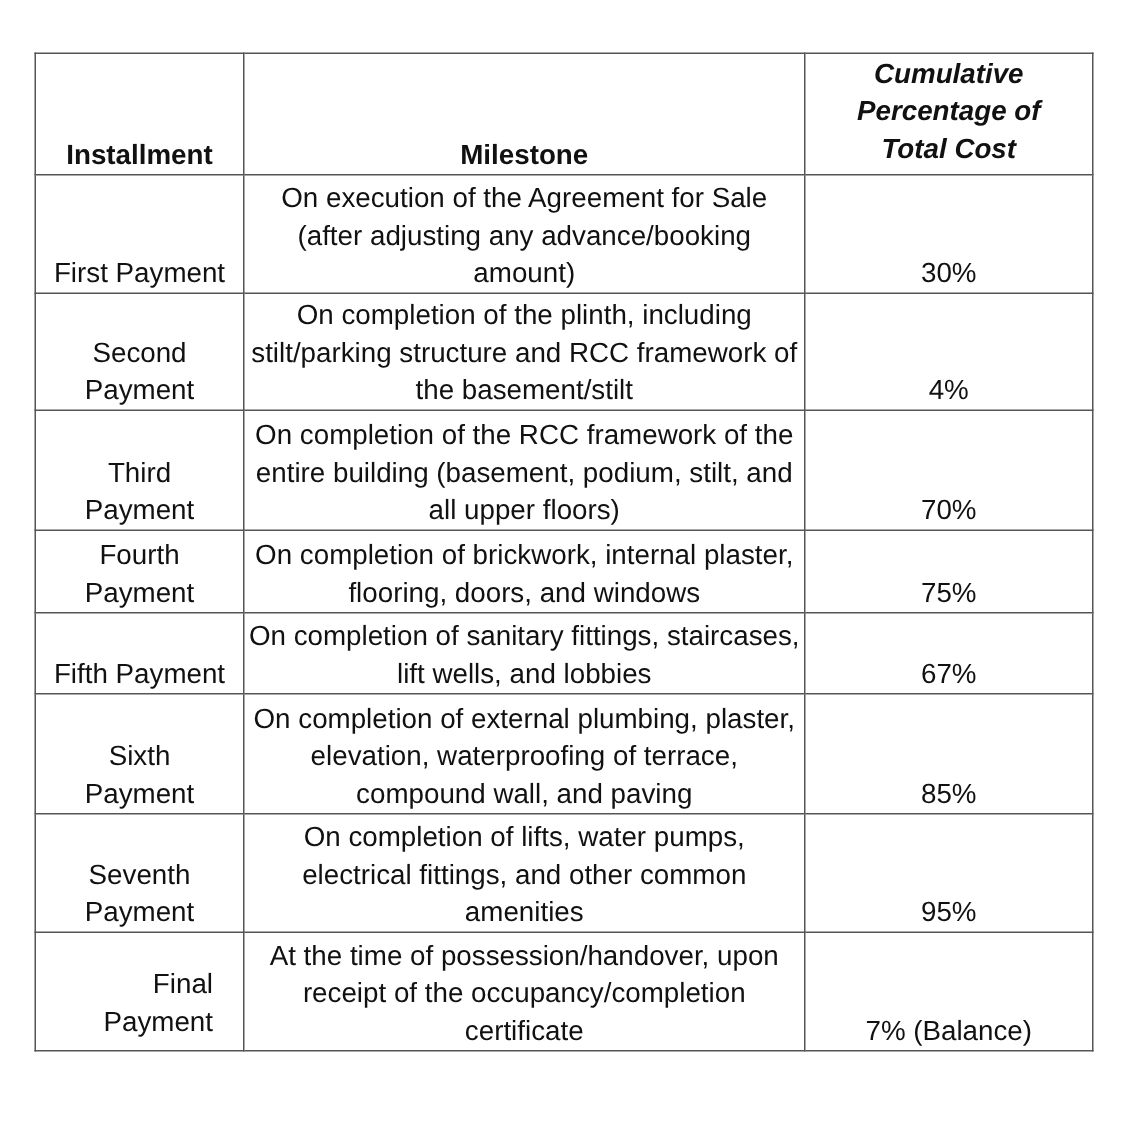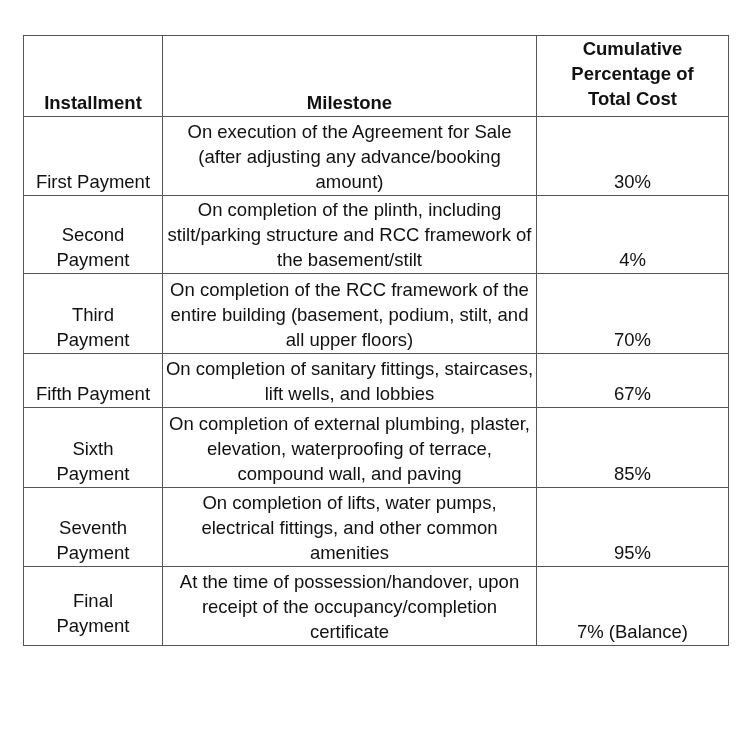--- a/index.html
+++ b/index.html
@@ -19,53 +19,58 @@
 <table>
   <colgroup>
       <col class="c1">
       <col class="c2">
       <col class="c3">
     </colgroup>
   <thead>
     <tr class="hdr">
       <th>Installment</th>
       <th>Milestone</th>
-      <th style="padding:0 20px 5px 20px;">Cumulative Percentage of Total Cost</th>
+      <th style="padding:0 20px 5px 20px;font-style:italic;">Cumulative Percentage of Total Cost</th>
     </tr>
   </thead>
   <tbody id="rows">
       <tr style="height: 79px;">
         <td>First Payment</td>
         <td>On execution of the Agreement for Sale (after adjusting any advance/booking amount)</td>
         <td>30%</td>
       </tr>
       <tr style="height: 78px;">
         <td style="padding: 0px 20px 1px; margin-top: 12px;">Second Payment</td>
         <td>On completion of the plinth, including stilt/parking structure and RCC framework of the basement/stilt</td>
         <td>4%</td>
       </tr>
       <tr style="height: 80px;">
         <td style="padding: 0px 20px 1px; margin-top: 47px;">Third Payment</td>
         <td>On completion of the RCC framework of the entire building (basement, podium, stilt, and all upper floors)</td>
         <td>70%</td>
       </tr>
+      <tr style="height: 55px;">
+        <td style="padding: 0px 20px 1px;">Fourth Payment</td>
+        <td>On completion of brickwork, internal plaster, flooring, doors, and windows</td>
+        <td>75%</td>
+      </tr>
       <tr style="height: 54px;">
         <td>Fifth Payment</td>
         <td>On completion of sanitary fittings, staircases, lift wells, and lobbies</td>
         <td>67%</td>
       </tr>
       <tr style="height: 80px;">
         <td style="padding: 0px 20px 1px;">Sixth Payment</td>
         <td>On completion of external plumbing, plaster, elevation, waterproofing of terrace, compound wall, and paving</td>
         <td>85%</td>
       </tr>
       <tr style="height: 79px;">
         <td style="padding: 0px 20px 1px;">Seventh Payment</td>
         <td>On completion of lifts, water pumps, electrical fittings, and other common amenities</td>
         <td>95%</td>
       </tr>
       <tr style="height: 79px;">
-        <td style="padding: 0px 20px 7px;">Final Payment</td>
+        <td style="padding: 0px 20px 7px; text-align: right;">Final Payment</td>
         <td>At the time of possession/handover, upon receipt of the occupancy/completion certificate</td>
         <td>7% (Balance)</td>
       </tr>
     </tbody>
 </table>
 
 </body></html>

